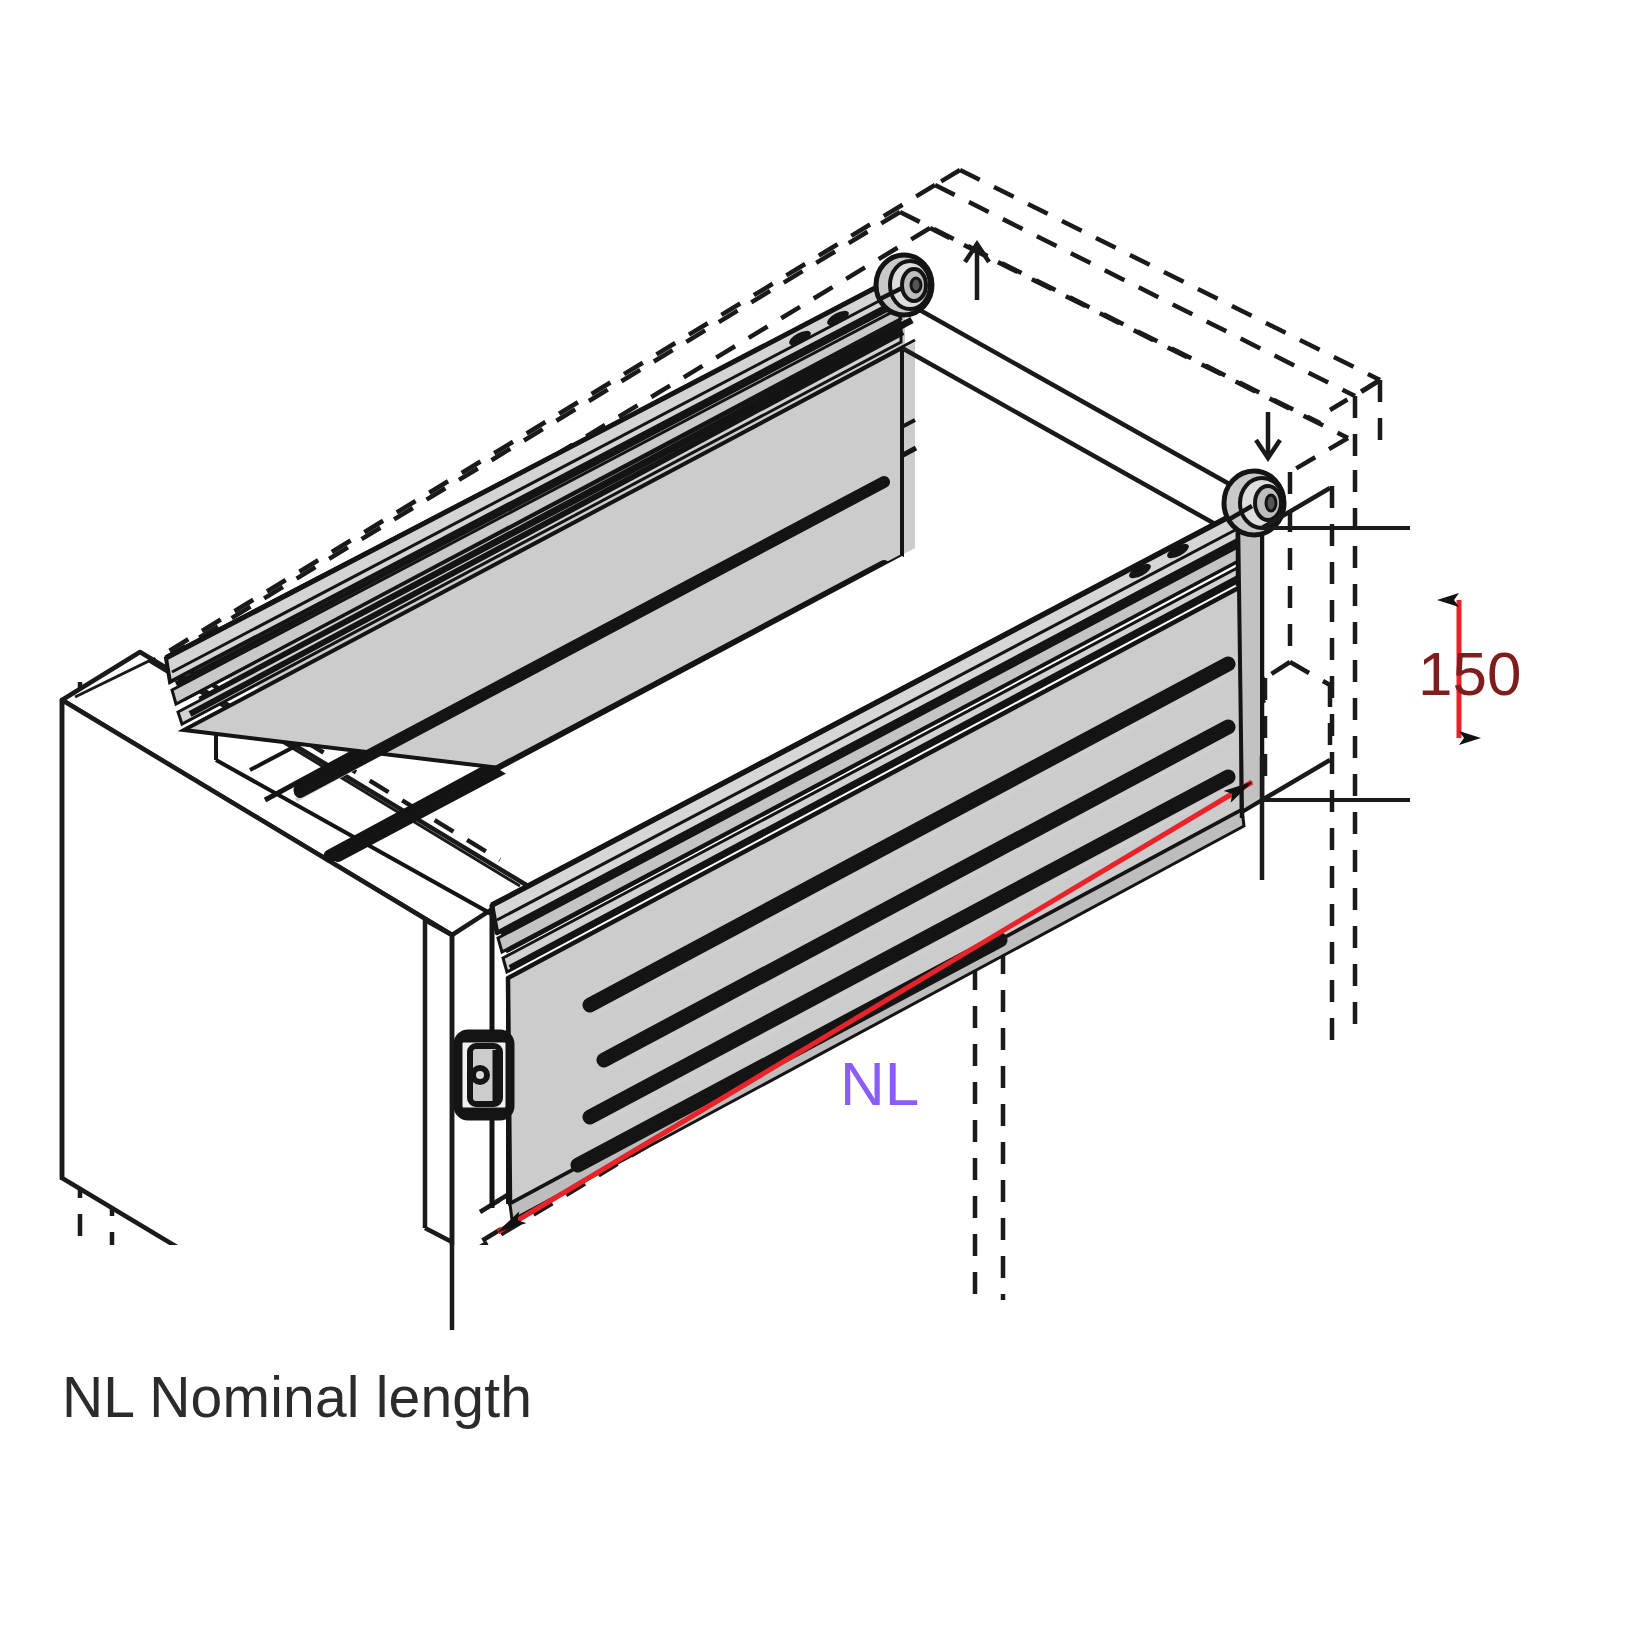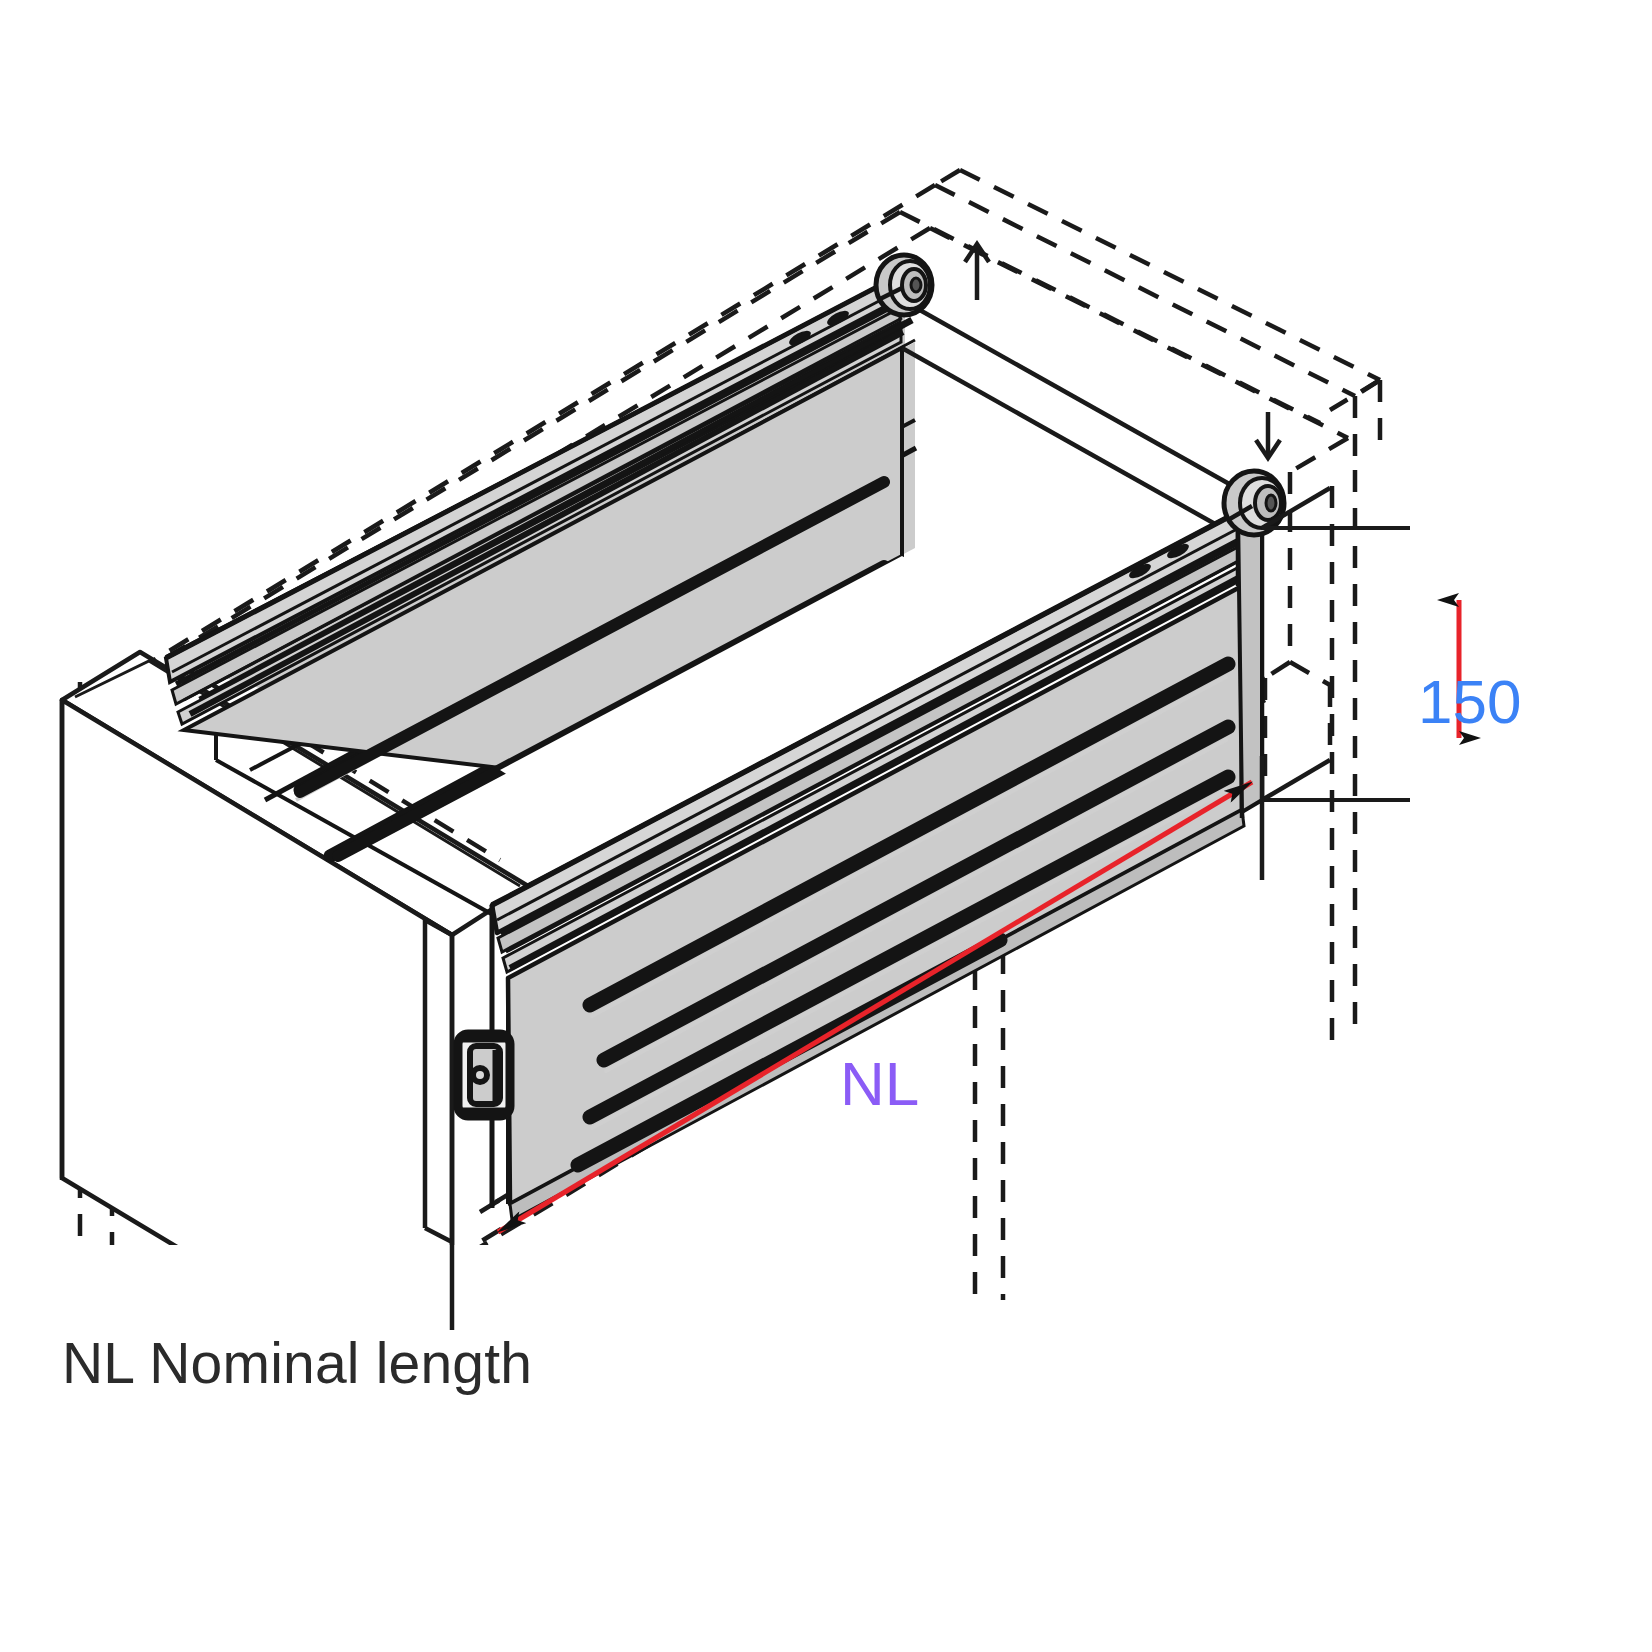--- a/index.html
+++ b/index.html
@@ -20,37 +20,36 @@
     width: 1652px;
     height: 1652px;
   }
   .cap {
     position: absolute;
     font-family: "Liberation Sans", sans-serif;
     white-space: nowrap;
   }
   #caption-nominal-length {
     left: 62px;
-    top: 1330px;
+    top: 1364px;
     font-size: 57px;
     color: #2b2b2b;
     letter-spacing: 0.2px;
   }
   #label-nl {
     left: 840px;
     top: 1048px;
     font-size: 62px;
     color: #8b5cf6;
   }
   #label-150 {
     left: 1418px;
     top: 638px;
     font-size: 62px;
-    color: #3b82f6;
-    margin-top: 28px;
+    color: #7f1d1d;
   }
 </style>
 </head>
 <body>
 
 <svg id="figure" viewBox="0 0 1652 1652" xmlns="http://www.w3.org/2000/svg">
 
   <defs>
     <marker id="arrowUp" viewBox="0 0 14 22" refX="7" refY="22" markerWidth="14" markerHeight="22" orient="auto-start-reverse" markerUnits="userSpaceOnUse">
       <path d="M7 0 L14 22 L7 17 L0 22 Z" fill="#111111"></path>

